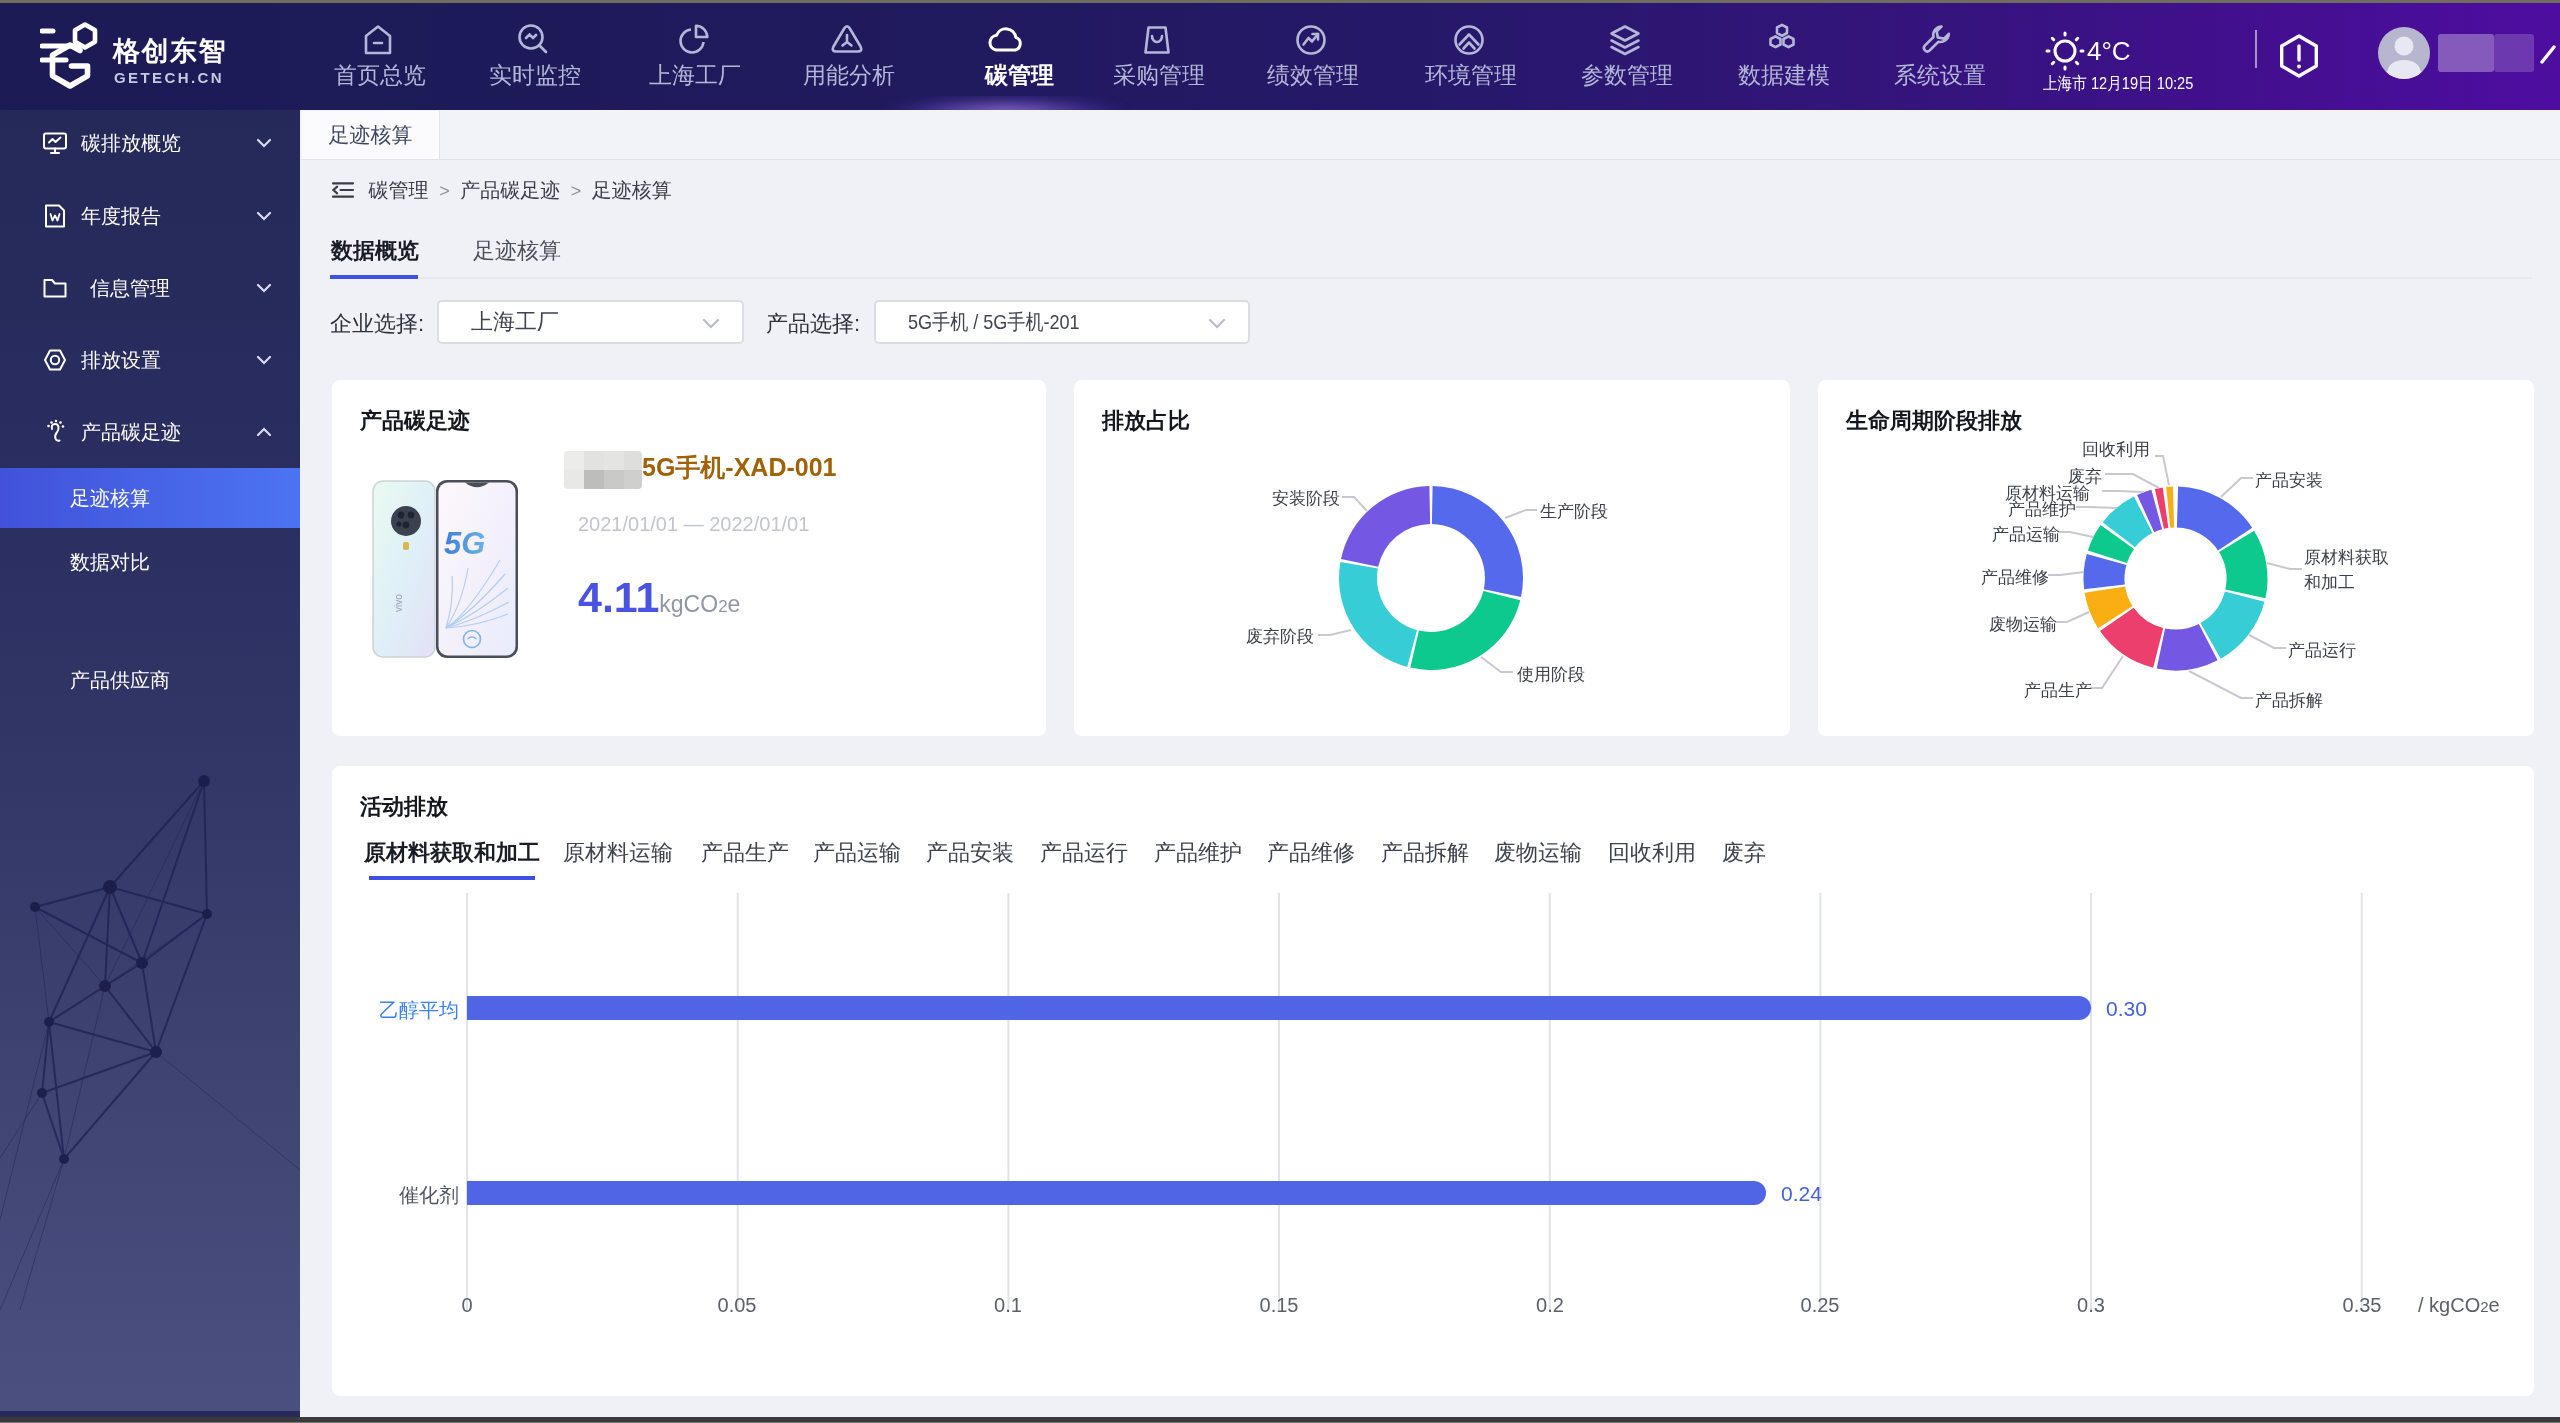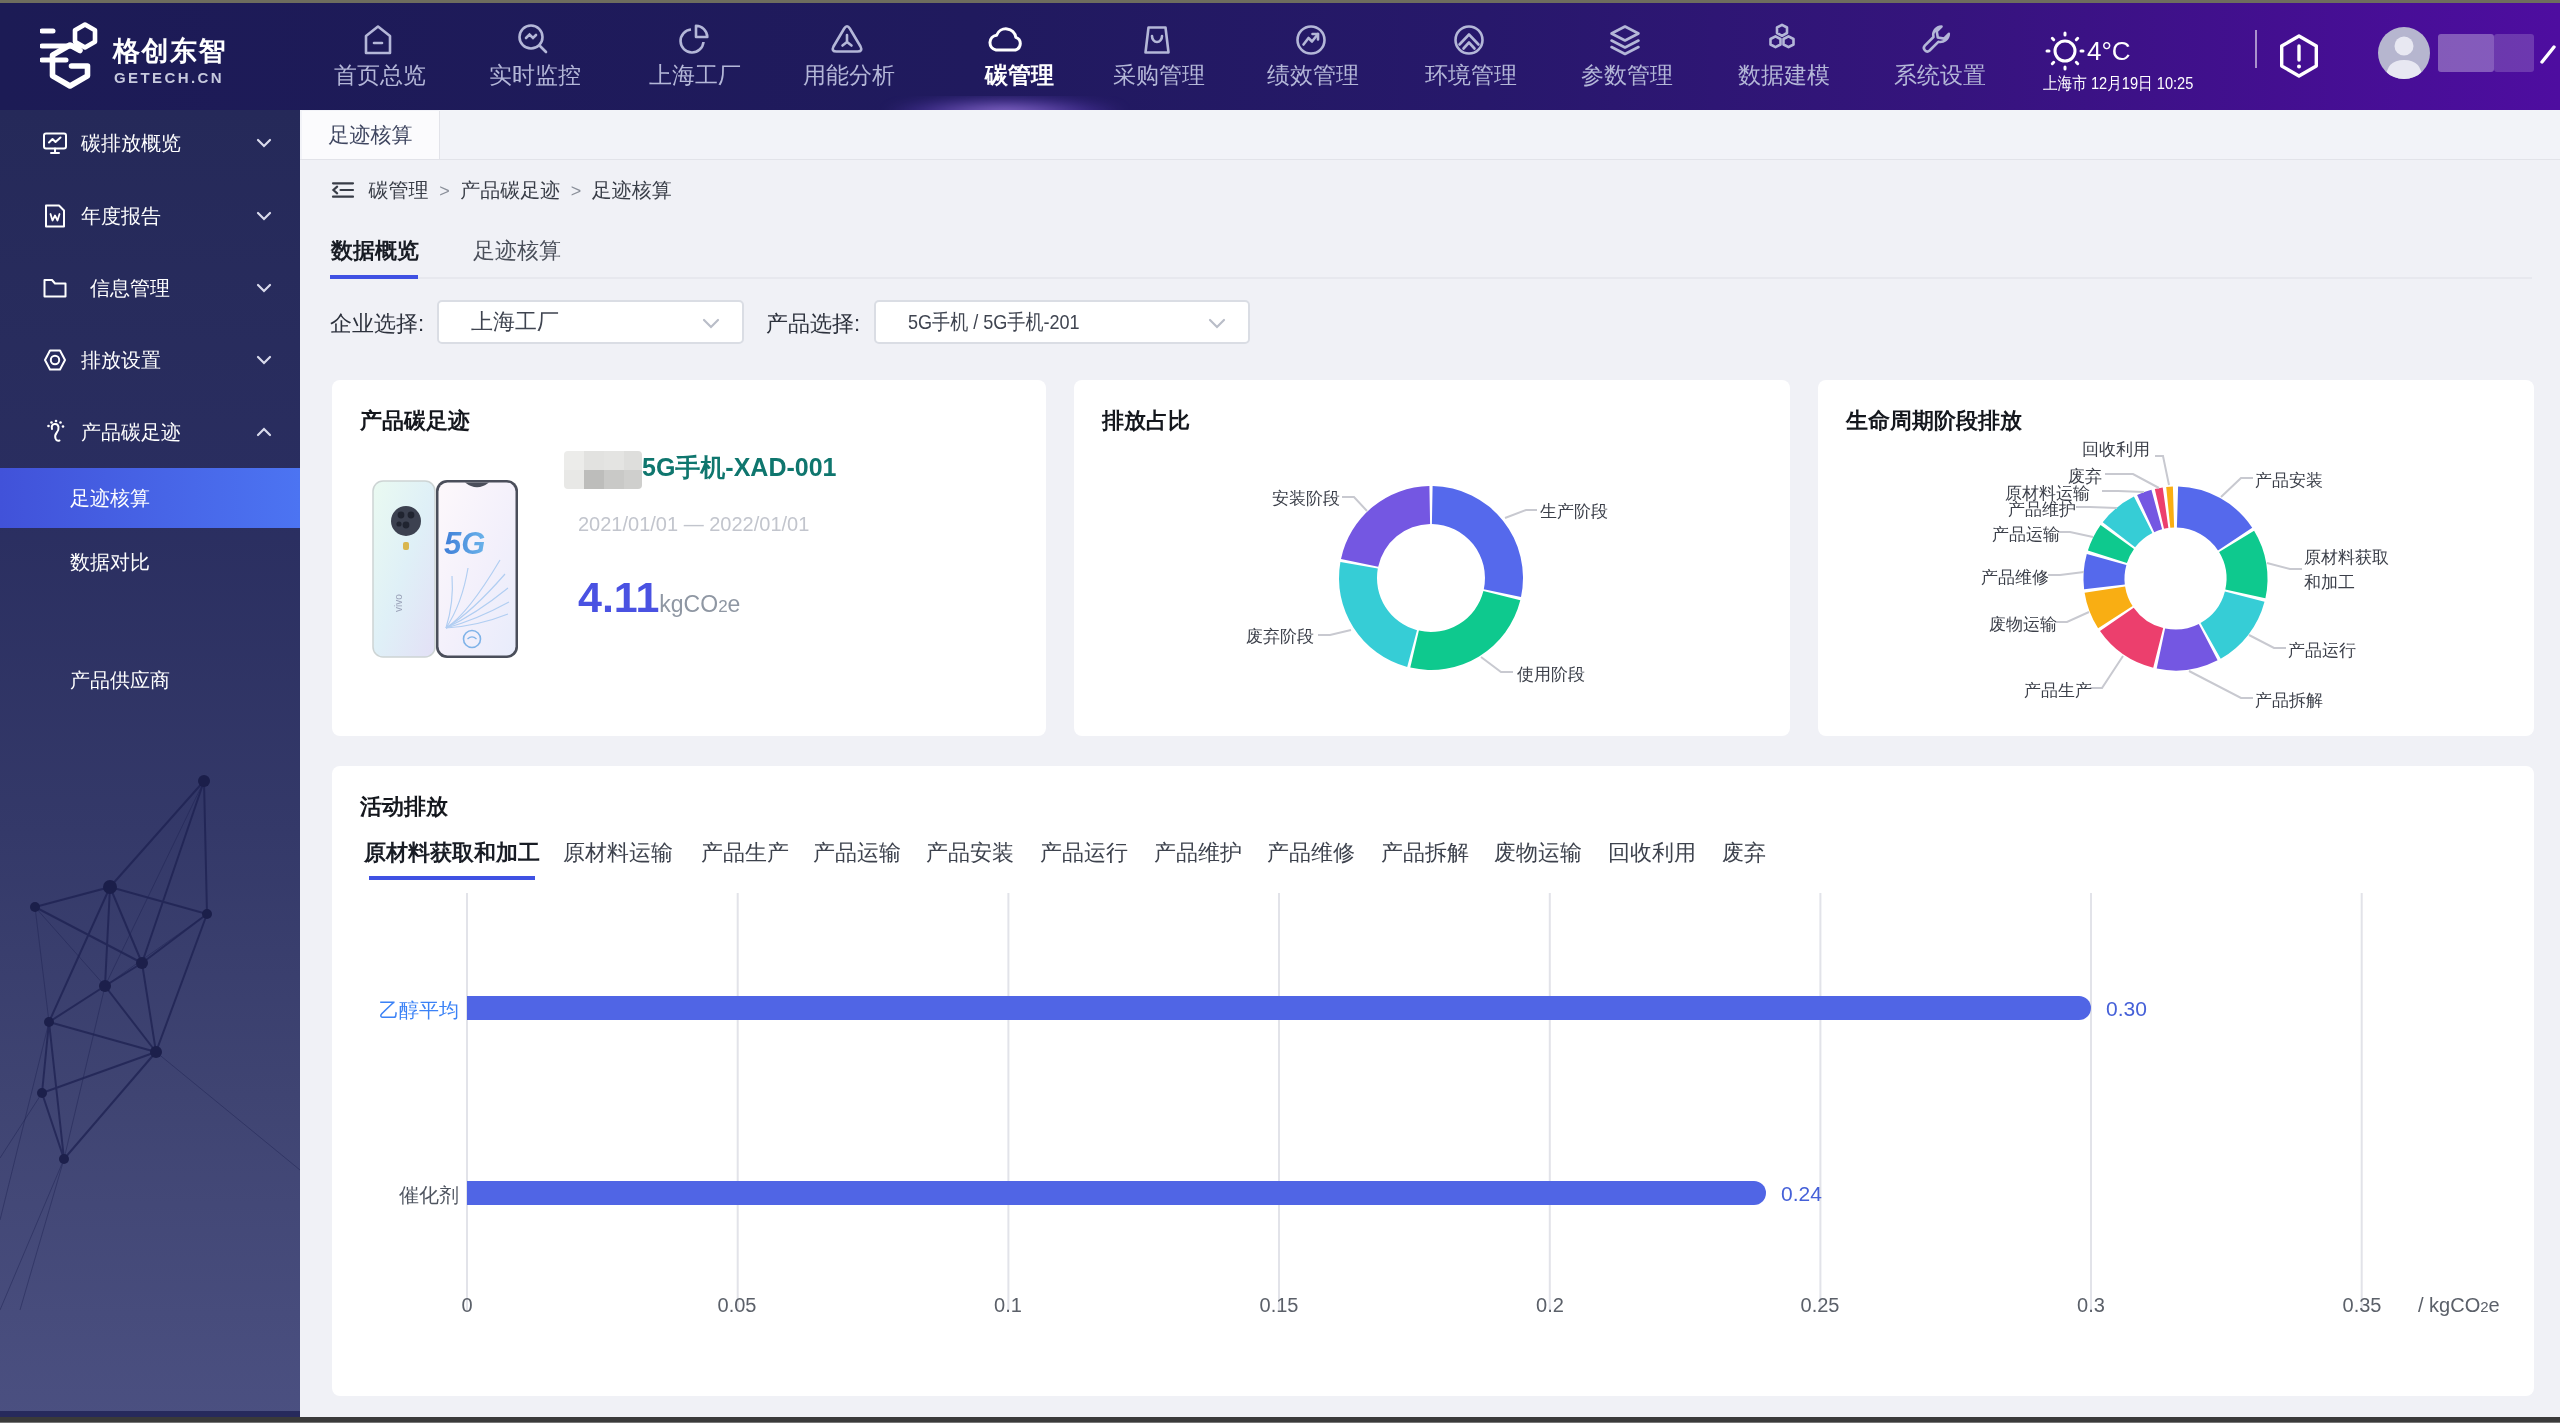--- a/index.html
+++ b/index.html
@@ -332,21 +332,21 @@
  <div style="position:absolute;left:232px;top:71px;width:78px;height:38px;overflow:hidden;border-radius:4px;">
   <div style="position:absolute;left:0;top:0;width:20px;height:19px;background:#ececea;"></div>
   <div style="position:absolute;left:20px;top:0;width:20px;height:19px;background:#e2e2e0;"></div>
   <div style="position:absolute;left:40px;top:0;width:20px;height:19px;background:#e4e4e2;"></div>
   <div style="position:absolute;left:60px;top:0;width:18px;height:19px;background:#dededc;"></div>
   <div style="position:absolute;left:0;top:19px;width:20px;height:19px;background:#e8e8e6;"></div>
   <div style="position:absolute;left:20px;top:19px;width:20px;height:19px;background:#bdbdbb;"></div>
   <div style="position:absolute;left:40px;top:19px;width:20px;height:19px;background:#c9c9c7;"></div>
   <div style="position:absolute;left:60px;top:19px;width:18px;height:19px;background:#cfcfcd;"></div>
  </div>
- <div style="position:absolute;left:310px;top:71px;font-size:25px;font-weight:bold;color:#0f766e;white-space:nowrap;">5G手机-XAD-001</div>
+ <div style="position:absolute;left:310px;top:71px;font-size:25px;font-weight:bold;color:#a16207;white-space:nowrap;">5G手机-XAD-001</div>
  <div style="position:absolute;left:246px;top:133px;font-size:20px;color:#c2c5cd;white-space:nowrap;">2021/01/01 — 2022/01/01</div>
  <div style="position:absolute;left:246px;top:193px;font-size:43px;font-weight:bold;color:#4a52e2;">4.11<span style="font-size:23px;font-weight:normal;color:#8f97a3;">kgCO<span style="font-size:17px;">2</span>e</span></div>
 </div>
 <div class="card" style="left:1074px;top:380px;width:716px;height:356px;">
  <div class="ctitle">排放占比</div>
  <svg style="position:absolute;left:0;top:0;" width="716" height="356" viewBox="0 0 716 356">
   <path d="M358.6 106.0 A92 92 0 0 1 447.0 217.1 L409.8 209.2 A54 54 0 0 0 357.9 144.0 Z" fill="#5569ec"></path>
   <path d="M446.3 220.3 A92 92 0 0 1 336.3 287.6 L344.9 250.6 A54 54 0 0 0 409.4 211.1 Z" fill="#0ec98e"></path>
   <path d="M333.2 286.9 A92 92 0 0 1 266.4 182.0 L303.8 188.6 A54 54 0 0 0 343.0 250.2 Z" fill="#36cdd6"></path>
   <path d="M267.0 178.9 A92 92 0 0 1 355.4 106.0 L356.1 144.0 A54 54 0 0 0 304.2 186.8 Z" fill="#7457e2"></path>

